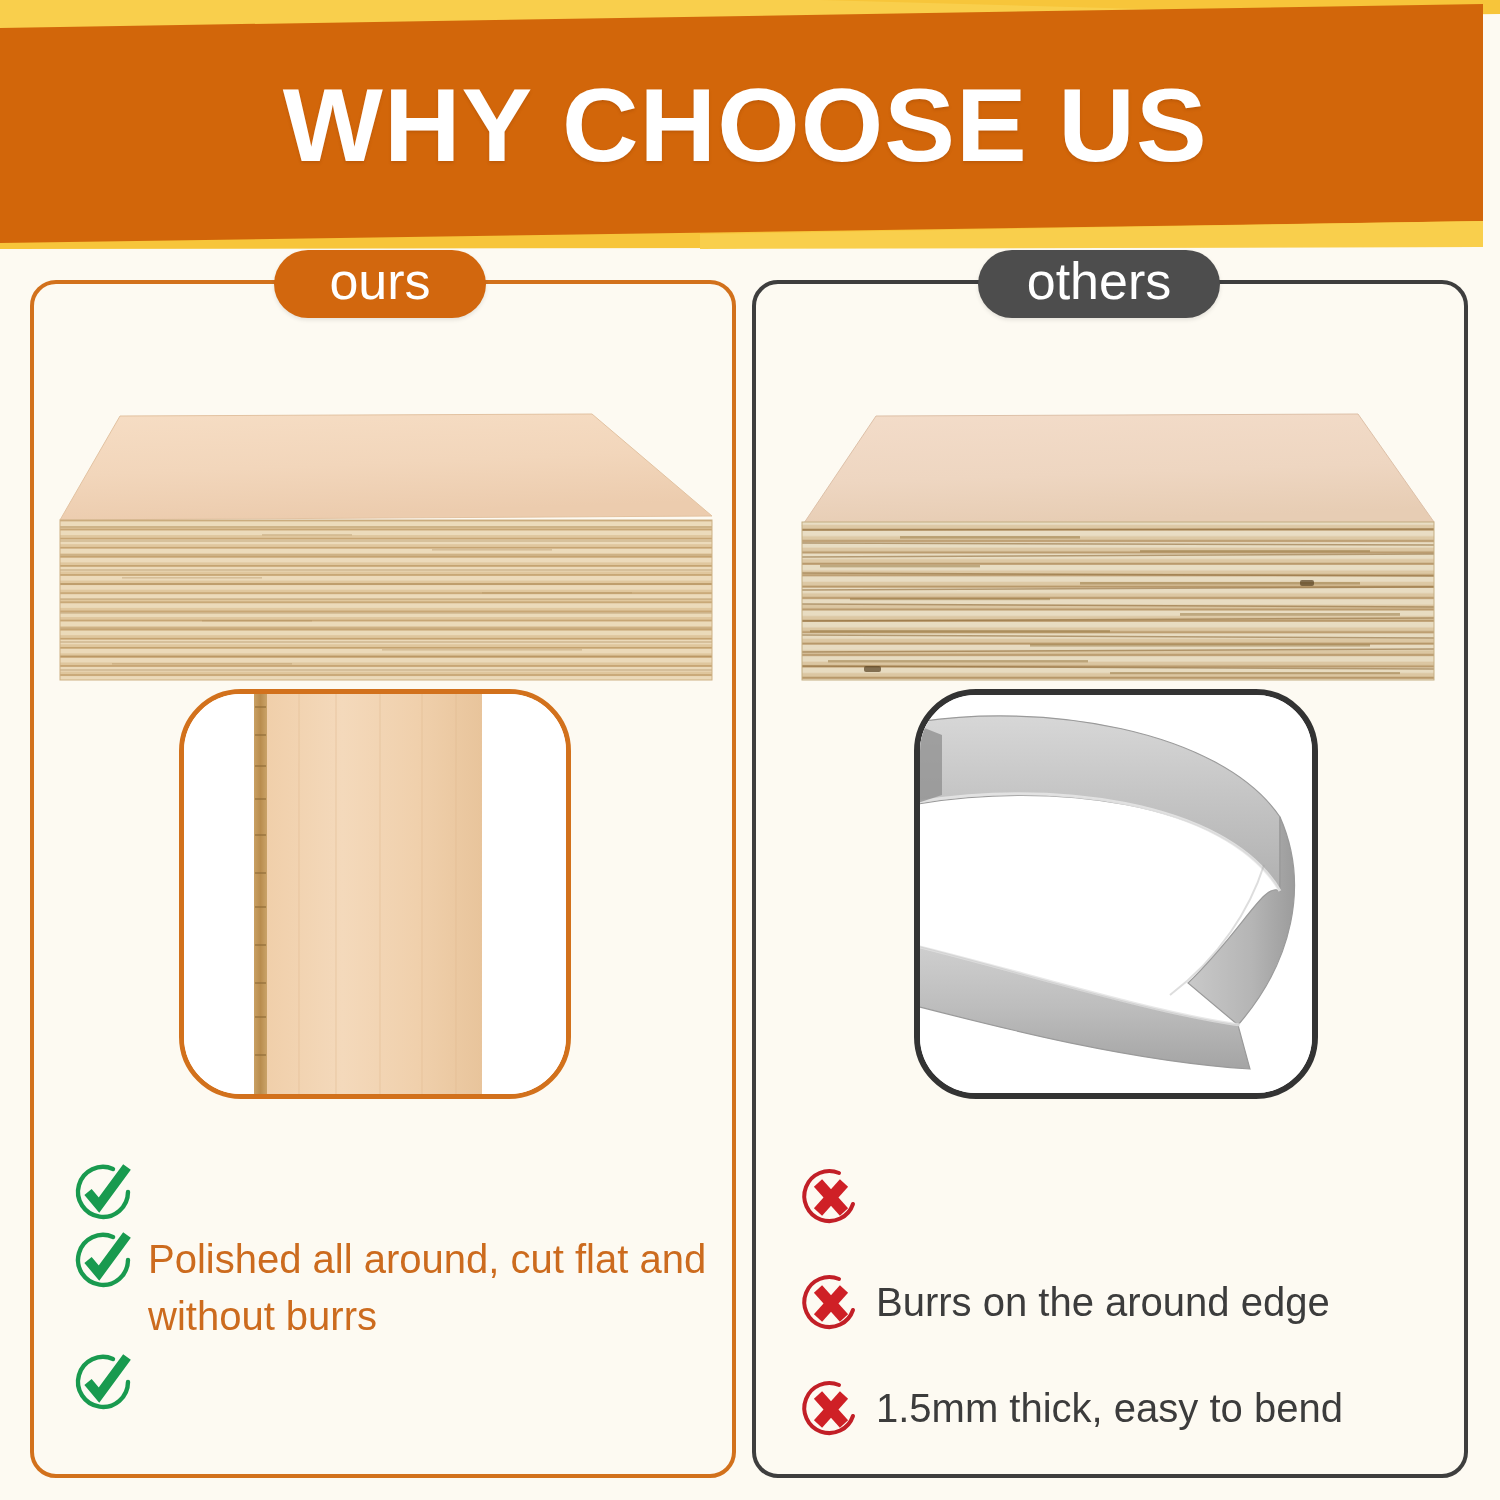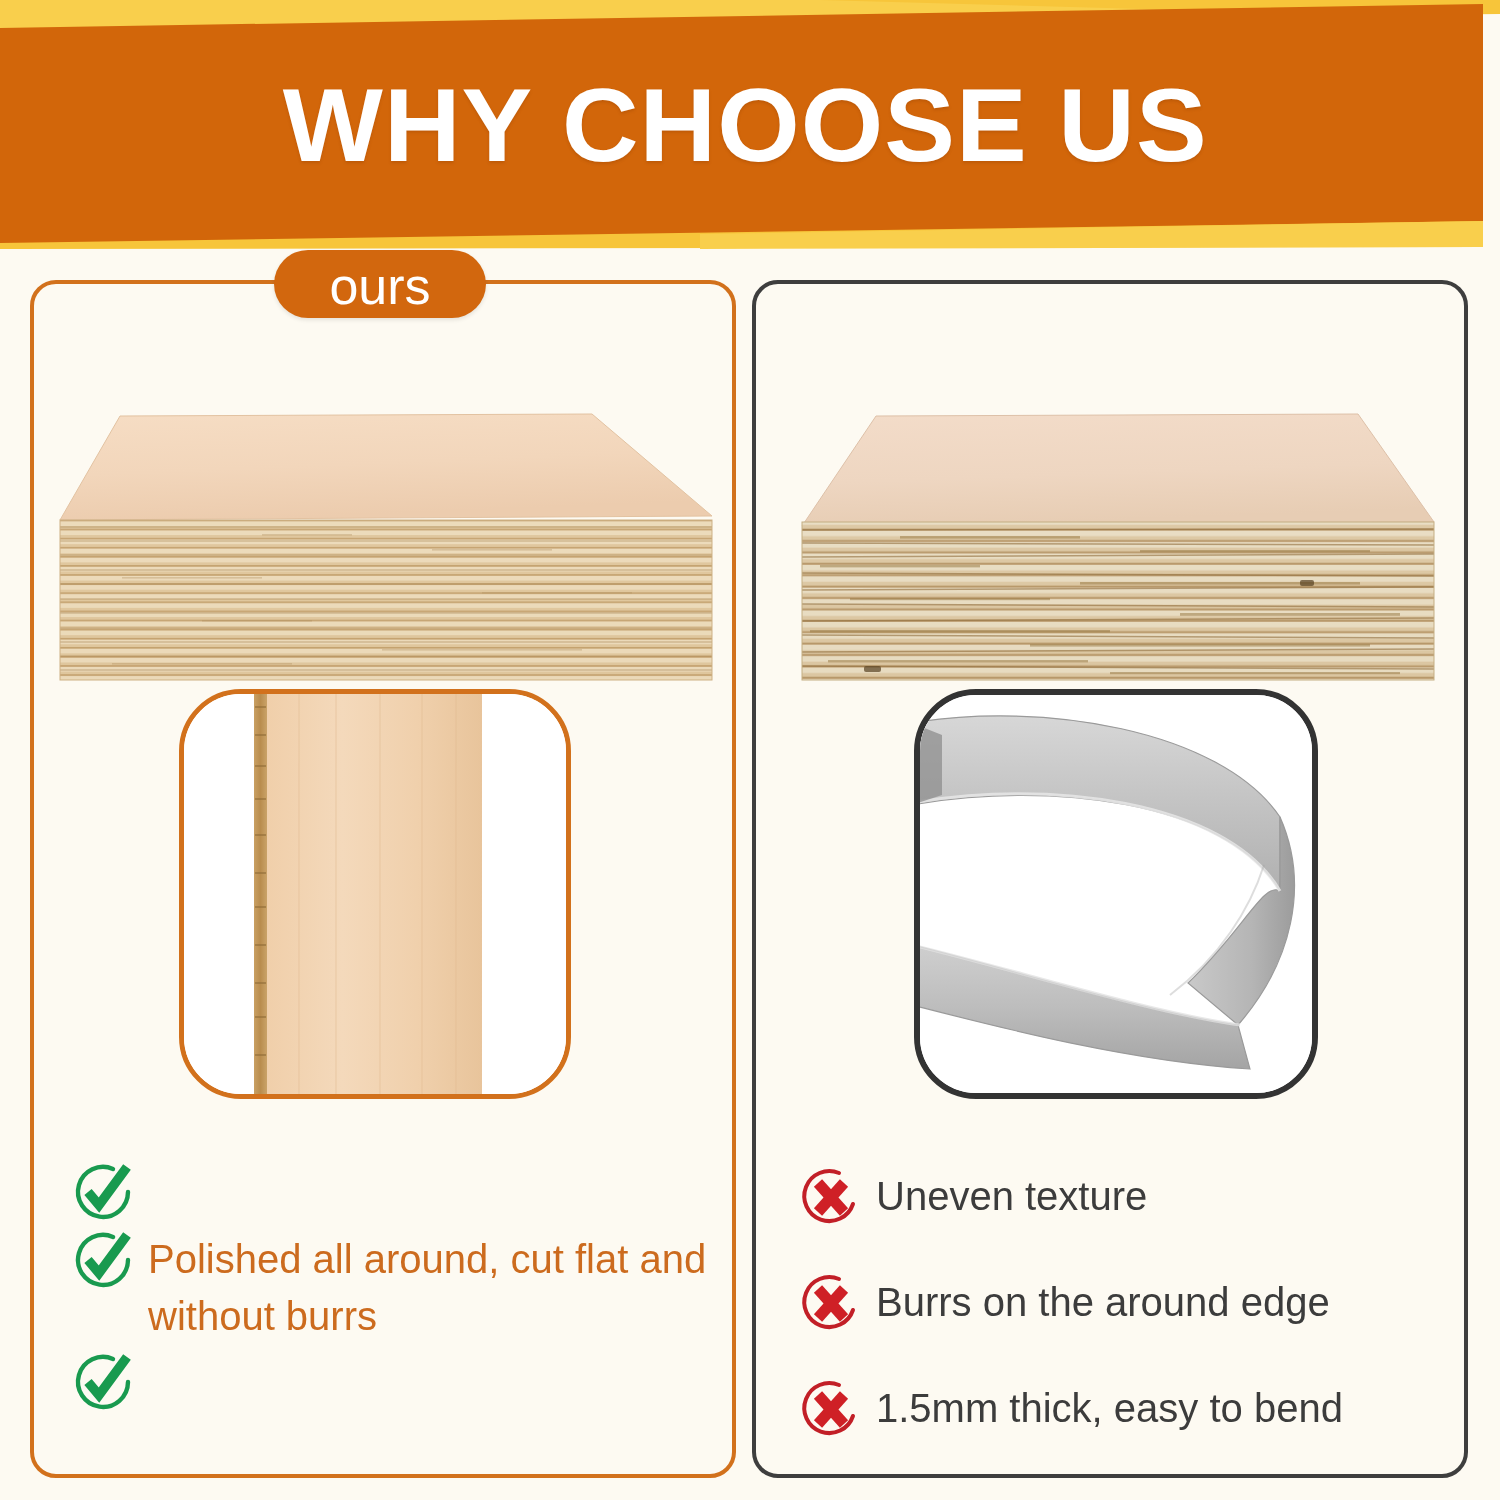--- a/index.html
+++ b/index.html
@@ -65,21 +65,21 @@
     border: 4px solid #3e3e3e;
   }
 
   
   .badge {
     position: absolute;
     top: -34px;
     height: 68px;
     border-radius: 34px;
     display: flex;
-    align-items: flex-end;
+    align-items: center;
     justify-content: center;
     color: #ffffff;
     font-size: 52px;
     line-height: 1;
     padding: 0 36px 6px 36px;
     box-sizing: border-box;
     box-shadow: 0 2px 4px rgba(0,0,0,0.10);
   }
   #badge-ours {
     left: 240px;
@@ -309,20 +309,23 @@
           <path d="M16 31 L27 44 L55 6" fill="none" stroke="#199a4f" stroke-width="9.5" stroke-linecap="butt" stroke-linejoin="miter"></path>
         </svg>
       </span>
     </div>
 
   </div>
 </div>
 
 <div class="panel" id="panel-others">
 
+  <div class="badge" id="badge-others">
+    <span>others</span>
+  </div>
 
   <div class="stack">
     <svg width="664" height="300" viewBox="0 0 664 300" xmlns="http://www.w3.org/2000/svg">
       <defs>
         <linearGradient id="topfaceB" x1="0" y1="0" x2="0.2" y2="1">
           <stop offset="0%" stop-color="#f3dcc9"></stop>
           <stop offset="60%" stop-color="#eed6c1"></stop>
           <stop offset="100%" stop-color="#e7cdb4"></stop>
         </linearGradient>
         <linearGradient id="edgeB" x1="0" y1="0" x2="0" y2="1">
@@ -417,21 +420,20 @@
     <div class="bullet">
       <span class="bullet-icon">
         <svg width="62" height="62" viewBox="0 0 62 62" xmlns="http://www.w3.org/2000/svg">
           <path d="M39 7 A25 25 0 1 0 53 38" fill="none" stroke="#c21f27" stroke-width="4" stroke-linecap="round"></path>
           <g stroke="#cf2026" stroke-width="11" stroke-linecap="butt">
             <line x1="18" y1="17" x2="44" y2="46"></line>
             <line x1="44" y1="17" x2="18" y2="46"></line>
           </g>
         </svg>
       </span>
-      <span class="bullet-text">Uneven texture</span>
     </div>
 
     <div class="bullet">
       <span class="bullet-icon">
         <svg width="62" height="62" viewBox="0 0 62 62" xmlns="http://www.w3.org/2000/svg">
           <path d="M39 7 A25 25 0 1 0 53 38" fill="none" stroke="#c21f27" stroke-width="4" stroke-linecap="round"></path>
           <g stroke="#cf2026" stroke-width="11" stroke-linecap="butt">
             <line x1="18" y1="17" x2="44" y2="46"></line>
             <line x1="44" y1="17" x2="18" y2="46"></line>
           </g>

